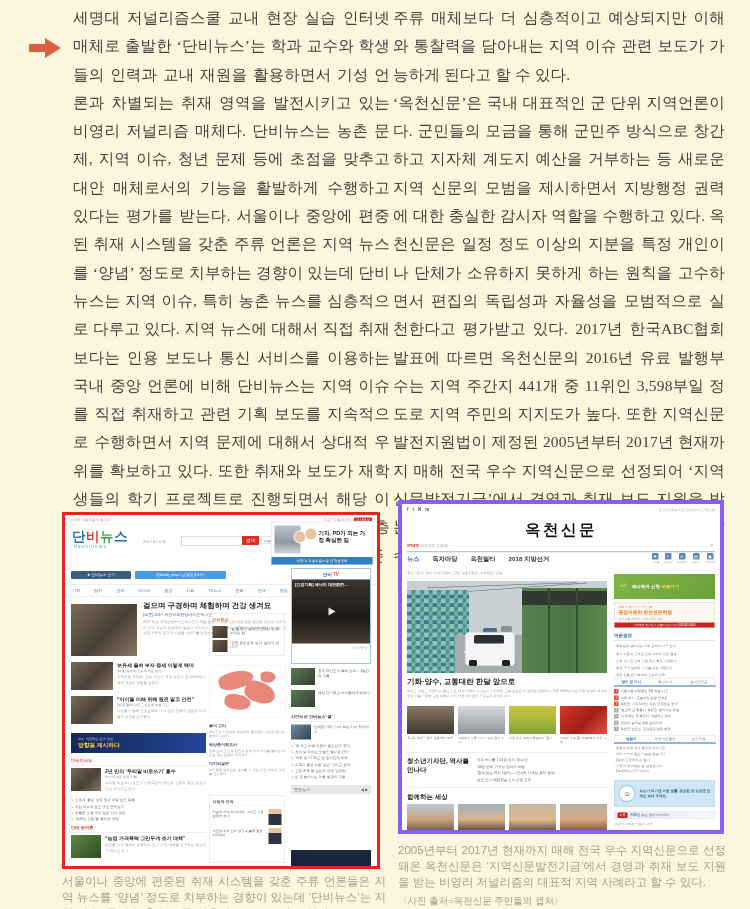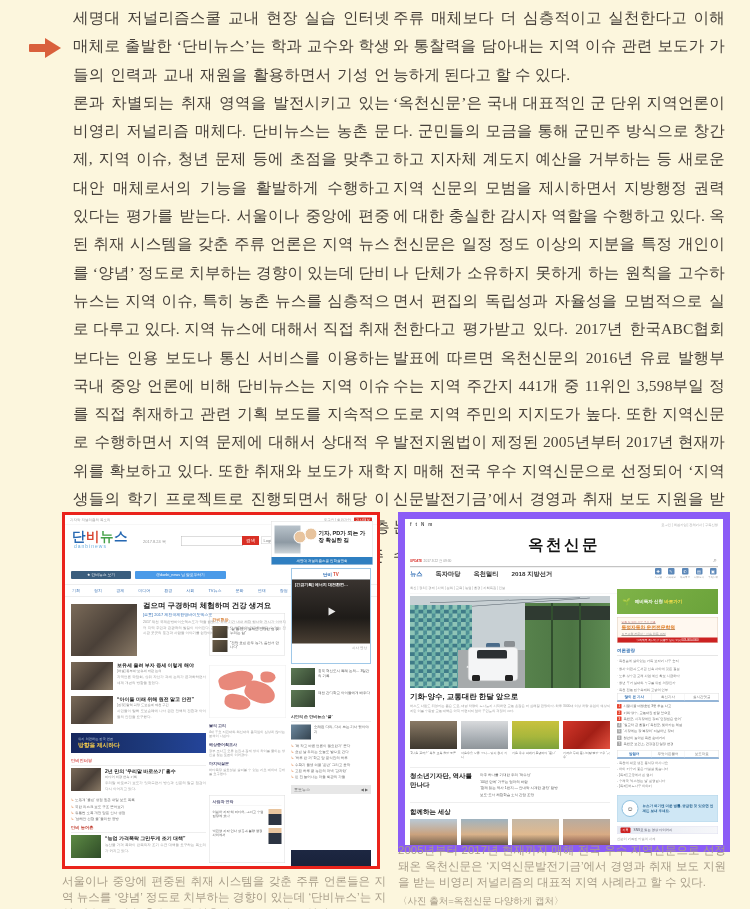--- a/index.html
+++ b/index.html
@@ -11,21 +11,21 @@
   .col p{margin:0;}
   
   .arrow{left:29px;top:38px;width:34px;height:20px;}
   .arrow .bar{position:absolute;left:0;top:6px;width:18px;height:8px;background:#d9603c;border-radius:1px;}
   .arrow .tip{position:absolute;left:16px;top:0;width:0;height:0;border-left:16px solid #d9603c;
               border-top:10px solid transparent;border-bottom:10px solid transparent;}
   
   figure{margin:0;}
   .fig{background:#fff;overflow:hidden;}
   .fig-danbi{left:62px;top:512px;width:312px;height:351px;border:3px solid #ea231b;}
-  .fig-okcheon{left:398px;top:512px;width:318px;height:326px;border:7px solid #8b5cf6;text-decoration:underline;}
+  .fig-okcheon{left:398px;top:500px;width:318px;height:326px;border:4px solid #8b5cf6;}
   .shrink{transform:scale(.5);transform-origin:0 0;position:relative;background:#fff;
           font-family:"Liberation Sans","DejaVu Sans",sans-serif;color:#333;}
   .caption{font-family:"Liberation Sans","DejaVu Sans",sans-serif;font-size:11.5px;line-height:16px;
            color:#a79d89;text-align:justify;}
   .caption .src{display:block;font-size:9.5px;margin-top:3px;}
   
   .db-topbar{left:0;top:0;width:624px;height:20px;box-sizing:border-box;padding:4px 10px;display:flex;
              justify-content:space-between;font-size:7px;color:#999;border-bottom:1px solid #eee;}
   .chip-red{background:#d93025;color:#fff;padding:0 4px;border-radius:1px;margin-left:4px;}
   .db-logo{font-size:27px;font-weight:bold;letter-spacing:1px;}
@@ -188,21 +188,21 @@
 
   <div class="ab arrow">
     <div class="bar"></div>
       <div class="tip"></div>
   </div>
 
   <div class="ab col" style="left:73px;top:4px;width:317px;">
     <p>세명대 저널리즘스쿨 교내 현장 실습 인터넷 매체로 출발한 ‘단비뉴스’는 학과 교수와 학생들의 인력과 교내 재원을 활용하면서 기성 언론과 차별되는 취재 영역을 발전시키고 있는 비영리 저널리즘 매체다. 단비뉴스는 농촌 문제, 지역 이슈, 청년 문제 등에 초점을 맞추고 대안 매체로서의 기능을 활발하게 수행하고 있다는 평가를 받는다. 서울이나 중앙에 편중된 취재 시스템을 갖춘 주류 언론은 지역 뉴스를 ‘양념’ 정도로 치부하는 경향이 있는데 단비뉴스는 지역 이슈, 특히 농촌 뉴스를 심층적으로 다루고 있다. 지역 뉴스에 대해서 직접 취재보다는 인용 보도나 통신 서비스를 이용하는 국내 중앙 언론에 비해 단비뉴스는 지역 이슈를 직접 취재하고 관련 기획 보도를 지속적으로 수행하면서 지역 문제에 대해서 상대적 우위를 확보하고 있다. 또한 취재와 보도가 재학생들의 학기 프로젝트로 진행되면서 해당 이슈에 관련된 문헌을 다양하게 조사하고 심층적인 현장 탐사를 병행하게 된다. 따라서 기존</p>
   </div>
   <div class="ab col" style="left:393px;top:4px;width:332px;">
-    <p>주류 매체보다 더 심층적이고 실천한다고 이해와 통찰력을 담아내는 지역 이슈 관련 보도가 가능하게 된다고 할 수 있다.</p>
+    <p>주류 매체보다 더 심층적이고 예상되지만 이해와 통찰력을 담아내는 지역 이슈 관련 보도가 가능하게 된다고 할 수 있다.</p>
     <p>‘옥천신문’은 국내 대표적인 군 단위 지역언론이다. 군민들의 모금을 통해 군민주 방식으로 창간하고 지자체 계도지 예산을 거부하는 등 새로운 지역 신문의 모범을 제시하면서 지방행정 권력에 대한 충실한 감시자 역할을 수행하고 있다. 옥천신문은 일정 정도 이상의 지분을 특정 개인이나 단체가 소유하지 못하게 하는 원칙을 고수하면서 편집의 독립성과 자율성을 모범적으로 실천한다고 평가받고 있다. 2017년 한국ABC협회 발표에 따르면 옥천신문의 2016년 유료 발행부수는 지역 주간지 441개 중 11위인 3,598부일 정도로 지역 주민의 지지도가 높다. 또한 지역신문발전지원법이 제정된 2005년부터 2017년 현재까지 매해 전국 우수 지역신문으로 선정되어 ‘지역신문발전기금’에서 경영과 취재 보도 지원을 받는 비영리 저널리즘의 대표적 지역 사례라고 할 수 있다.</p>
   </div>
 
   <figure class="ab fig fig-danbi">
     <div class="shrink" style="width:624px;height:702px;">
 
       <div class="ab db-topbar">
         <span>기자와 저널리즘의 목소리</span>
         <span>
           <span>로그인 | 회원가입</span>
@@ -597,16 +597,16 @@
 
     </div>
   </figure>
 
   <figcaption class="ab caption" style="left:62px;top:873px;width:324px;">
     <span>서울이나 중앙에 편중된 취재 시스템을 갖춘 주류 언론들은 지역 뉴스를 ‘양념’ 정도로 치부하는 경향이 있는데 ‘단비뉴스’는 지역 이슈, 특히 농촌 뉴스를 심층적으로 보도하고 있다.</span>
     
   </figcaption>
   <figcaption class="ab caption" style="left:398px;top:842px;width:328px;">
     <span>2005년부터 2017년 현재까지 매해 전국 우수 지역신문으로 선정돼온 옥천신문은 ‘지역신문발전기금’에서 경영과 취재 보도 지원을 받는 비영리 저널리즘의 대표적 지역 사례라고 할 수 있다.</span>
-    <span class="src">〈사진 출처=옥천신문 다양하게 캡처〉</span>
+    <span class="src">〈사진 출처=옥천신문 주민들의 캡처〉</span>
   </figcaption>
 
 </div>
 
 </body></html>

